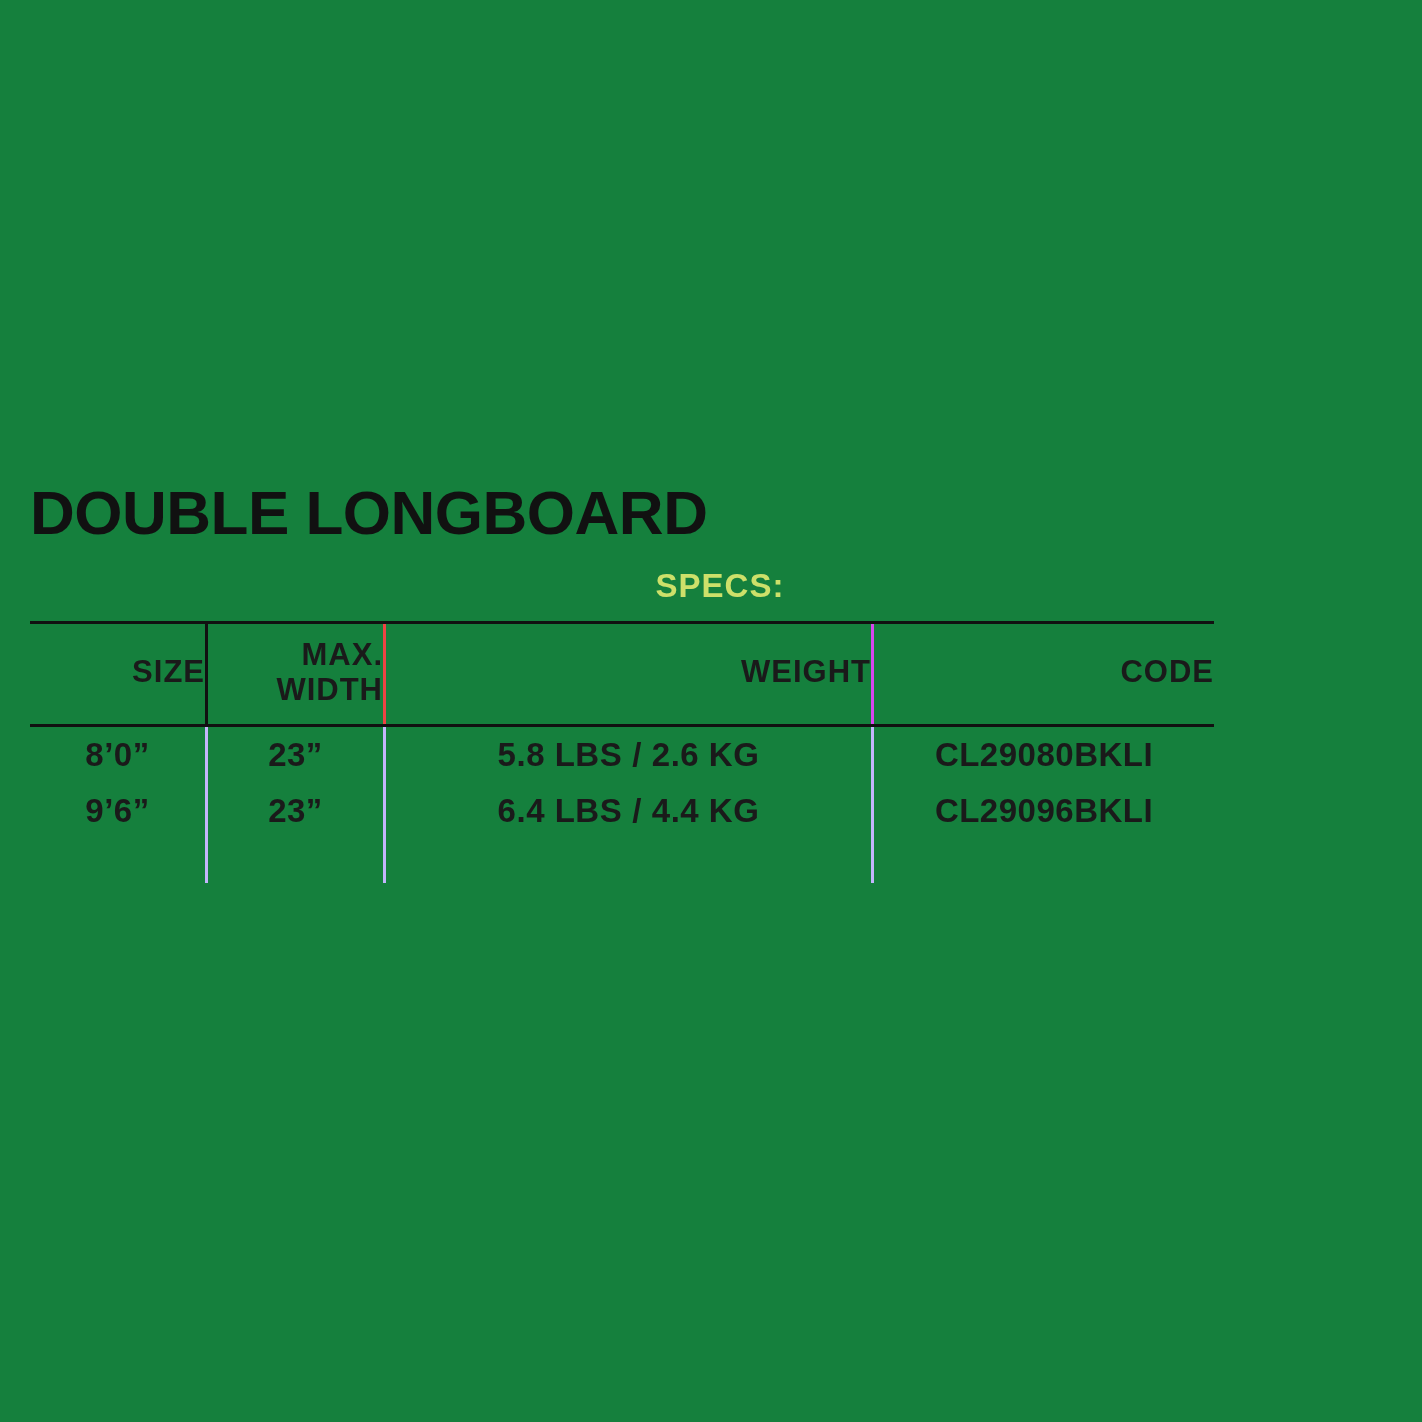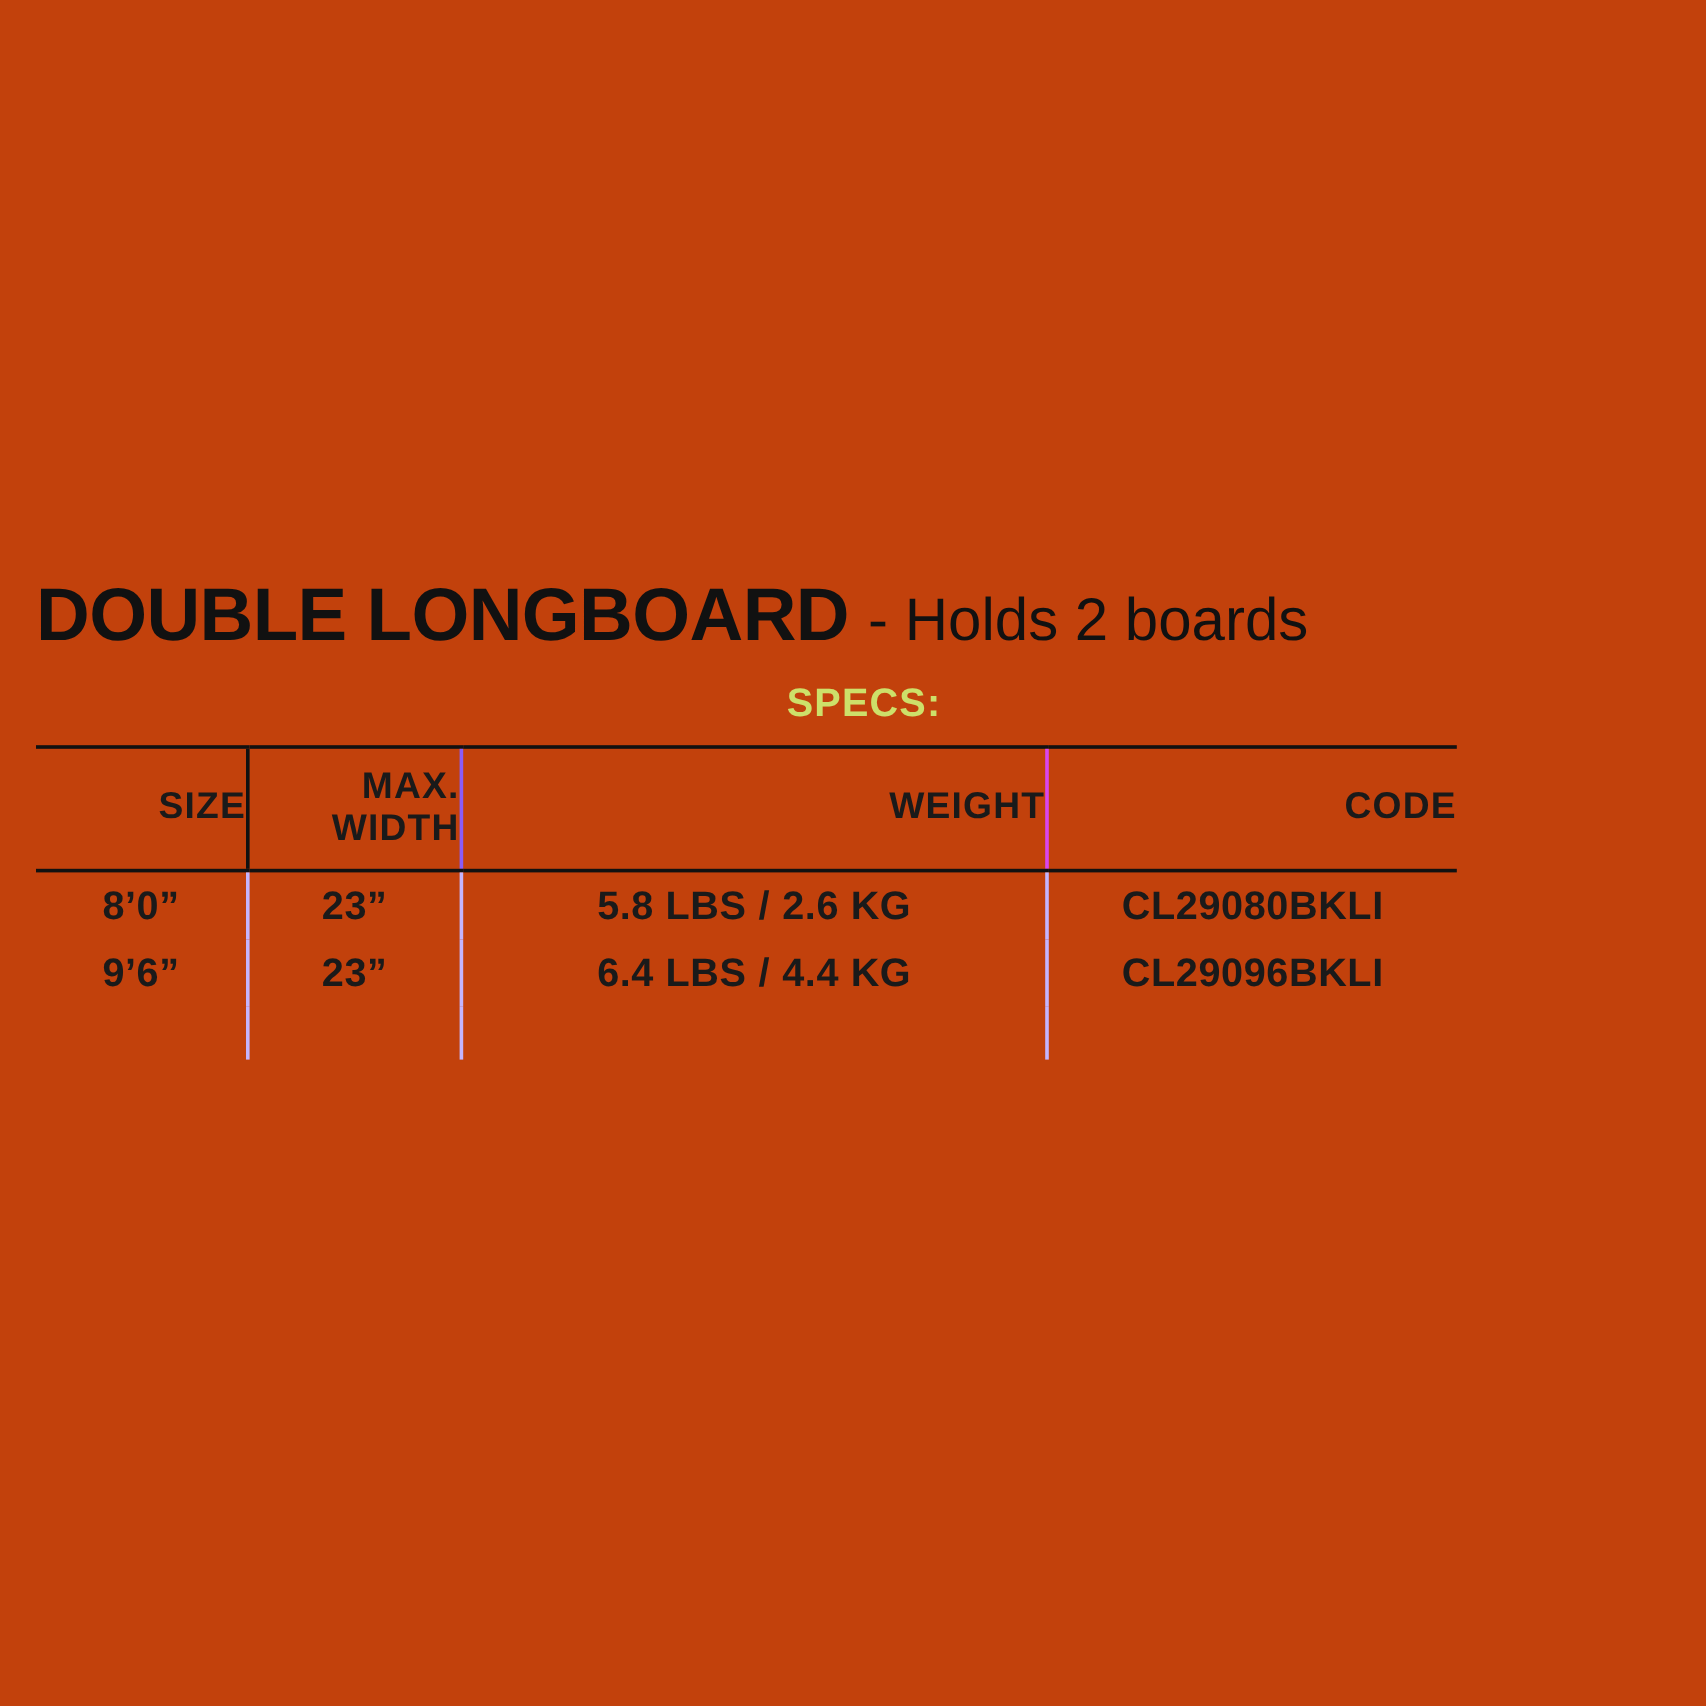--- a/index.html
+++ b/index.html
@@ -14,21 +14,21 @@
     color: #1a1a1a;
     position: relative;
     overflow: hidden;
   }
   .sheet {
     position: absolute;
     left: 0;
     top: 0;
     width: 1422px;
     height: 1422px;
-    background: #c2410c;
+    background: #15803d;
   }
   .content {
     position: absolute;
     left: 30px;
     top: 480px;
     width: 1380px;
   }
   .title-row {
     display: flex;
     align-items: baseline;
@@ -68,21 +68,21 @@
     font-size: 31px;
     font-weight: 700;
     letter-spacing: 1px;
     padding: 14px 0 16px 0;
     text-align: right;
     vertical-align: middle;
     line-height: 1.12;
   }
   table.specs thead th.c-size { width: 175px; }
   table.specs thead th.c-width { width: 175px; border-left: 3px solid #111111; }
-  table.specs thead th.c-weight { width: 485px; border-left: 3px solid #8b5cf6; margin-left: 36px; }
+  table.specs thead th.c-weight { width: 485px; border-left: 3px solid #ef4444; margin-left: 36px; }
   table.specs thead th.c-code { width: 340px; border-left: 3px solid #d946ef; }
 
   table.specs tbody td {
     font-size: 33px;
     font-weight: 700;
     letter-spacing: 0.5px;
     text-align: center;
     padding: 9px 0 9px 0;
     vertical-align: middle;
   }
@@ -94,21 +94,20 @@
   .wsep { display: inline-block; padding: 0 10px; }
 </style>
 </head>
 <body>
 
 <div class="sheet">
   <div class="content">
 
     <div class="title-row">
       <span class="title-main">DOUBLE LONGBOARD</span>
-      <span class="title-sub">- Holds 2 boards</span>
     </div>
 
     <div class="specs-label" style="color: rgb(205, 224, 106); text-align: center;">SPECS:</div>
 
     <table class="specs">
       <thead>
         <tr>
           <th class="c-size">SIZE</th>
           <th class="c-width">
             <div>MAX.</div>

